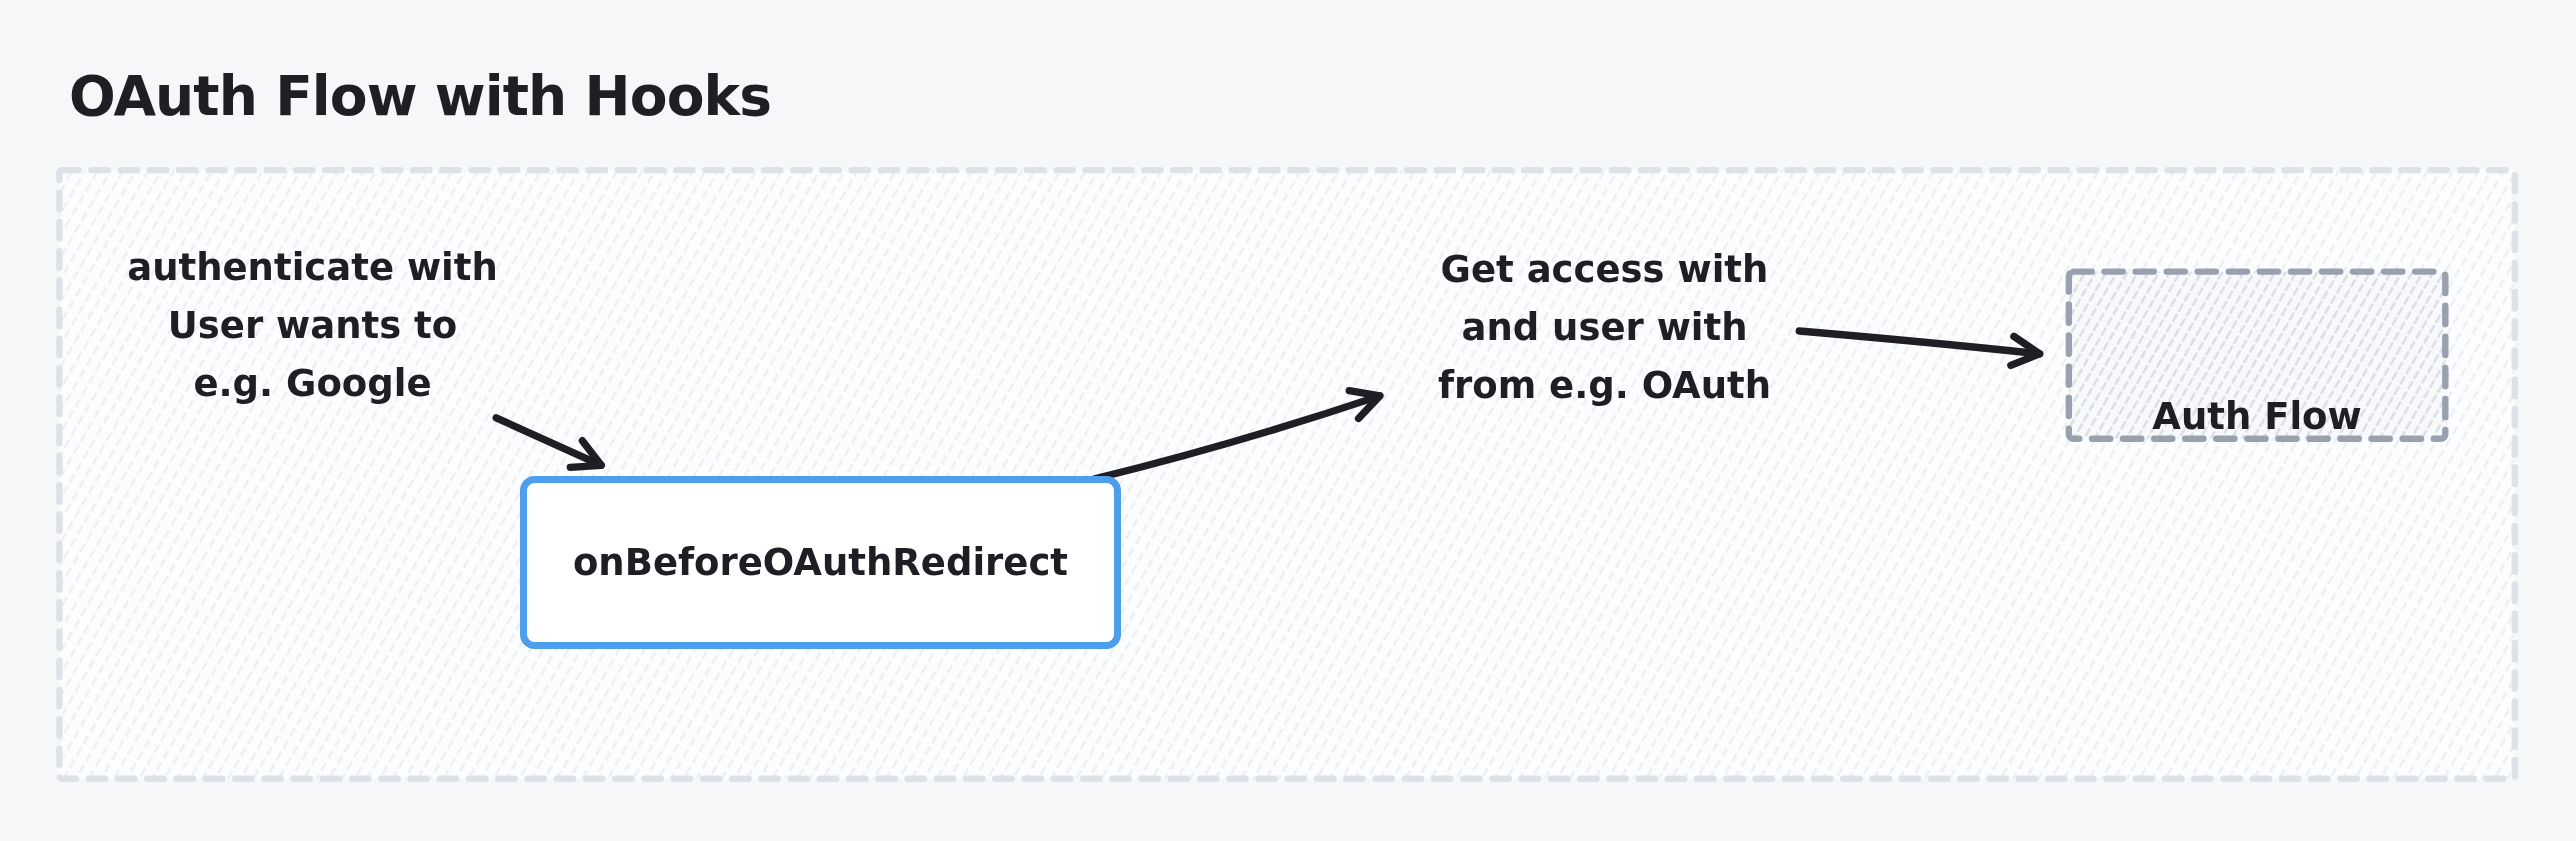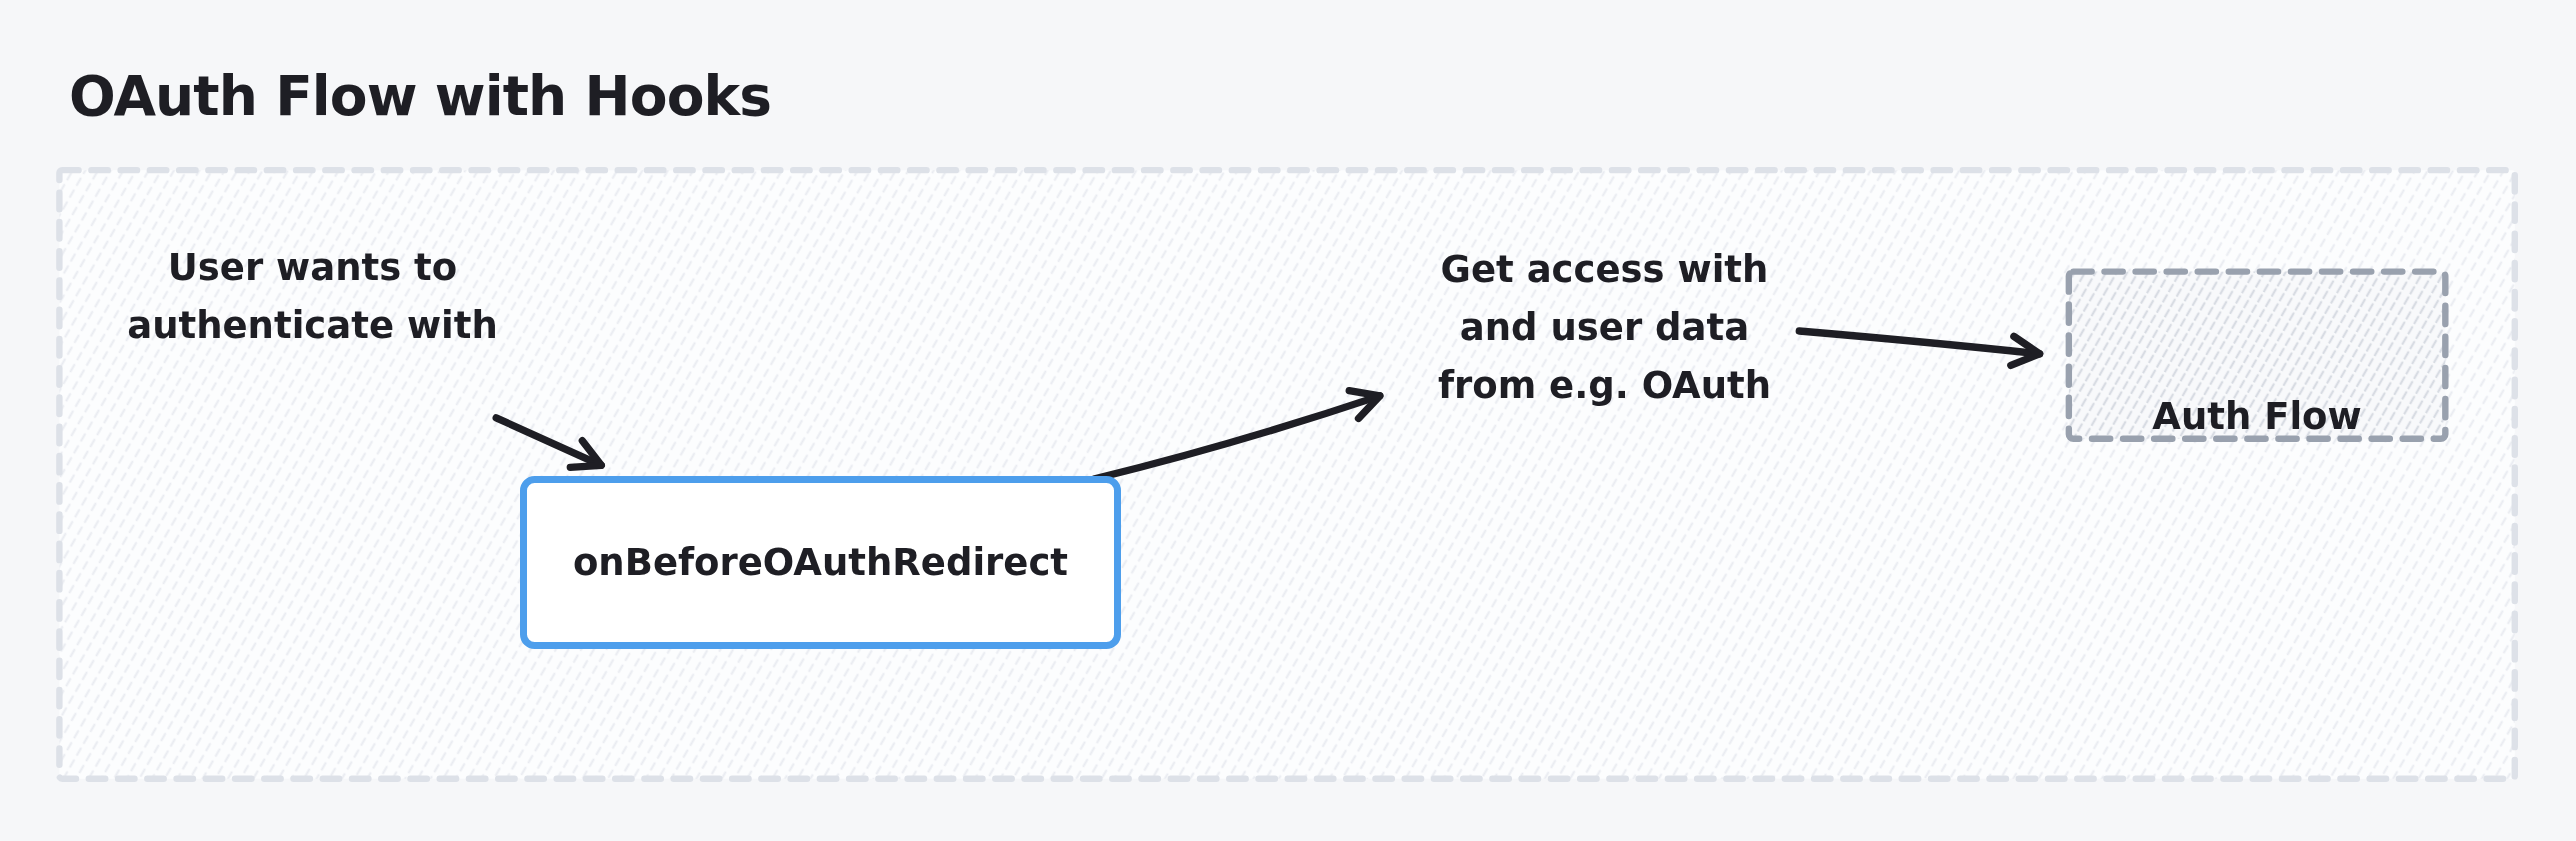--- a/index.html
+++ b/index.html
@@ -104,31 +104,32 @@
     <path d="M 543 457 L 658 509" class="arrow" marker-end="url(#vhead)"></path>
 
     <path d="M 1197 524 Q 1352 486 1510 433" class="arrow" marker-end="url(#vhead)"></path>
 
     <path d="M 1969 362 Q 2110 374 2232 387" class="arrow" marker-end="url(#vhead)"></path>
   </svg>
 
   <h1 class="page-title">OAuth Flow with Hooks</h1>
 
   <div class="note note-user">
+    <span>authenticate with</span>
     <span>User wants to</span>
-    <span>authenticate with</span>
+    <span>e.g. Google</span>
   </div>
 
   <div class="hook-box">
     <span class="hook-box-label">onBeforeOAuthRedirect</span>
   </div>
 
   <div class="note note-token">
     <span>Get access with</span>
-    <span>and user data</span>
+    <span>and user with</span>
     <span>from e.g. OAuth</span>
   </div>
 
   <div class="auth-label-wrap">
     <span class="auth-label">Auth Flow</span>
   </div>
 
 </main>
 
 

